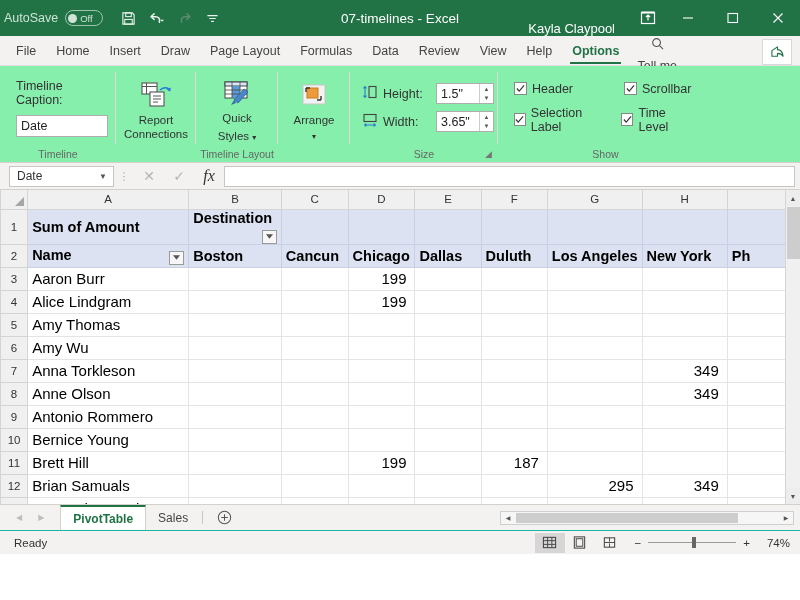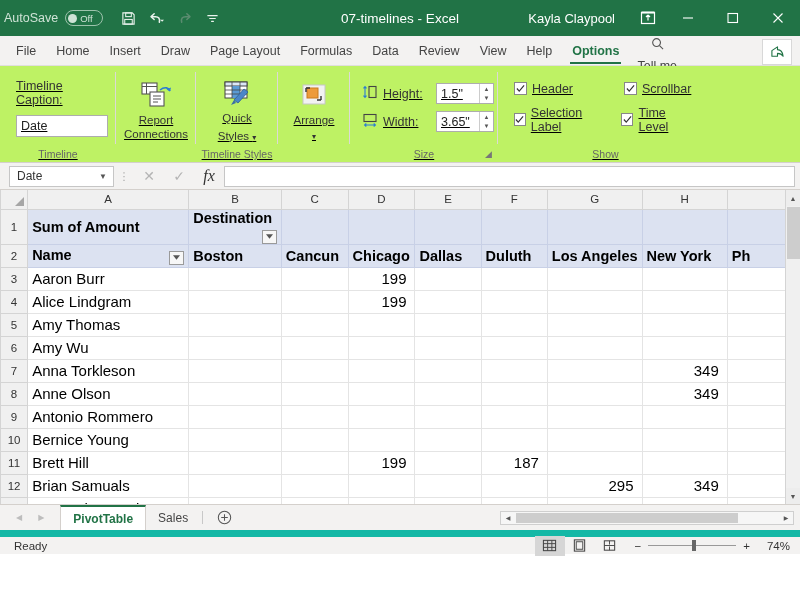--- a/index.html
+++ b/index.html
@@ -27,21 +27,21 @@
   .tb-ico {
     width: 26px; height: 26px; display: flex; align-items: center;
     justify-content: center; color: #eaf3ed;
   }
   .tb-ico svg { display: block; }
   .tb-title {
     position: absolute; left: 0; right: 0; text-align: center;
     font-size: 13.5px; color: #fff; pointer-events: none;
   }
   .tb-right {
-    margin-left: auto; display: flex; align-items: center; height: 100%;
+    margin-left: auto; display: flex; align-items: flex-end; height: 100%;
   }
   .tb-user { font-size: 13px; color: #fff; margin-right: 16px; }
   .tb-ribopt { width: 34px; height: 36px; display: flex; align-items: center; justify-content: center; }
   .wbtn {
     width: 45px; height: 36px; display: flex; align-items: center; justify-content: center;
   }
 
   
   .tabbar {
     height: 30px; background: #f3f2f1; display: flex; align-items: flex-end;
@@ -59,22 +59,22 @@
   }
   .tellme { display: flex; align-items: center; gap: 6px; height: 28px; padding: 0 8px; color: #444; font-size: 12.5px; flex-direction: column; }
   .share-btn {
     width: 30px; height: 26px; margin-left: auto; margin-right: 8px;
     border: 1px solid #d8d8d8; background: #fff; display: flex;
     align-items: center; justify-content: center;
   }
 
   
   .ribbon {
-    height: 97px; background: #bef264; display: flex; align-items: flex-end;
-    border-bottom: 1px solid #d4d0cc; position: relative; text-decoration: underline;
+    height: 97px; background: #86efac; display: flex; align-items: flex-end;
+    border-bottom: 1px solid #d4d0cc; position: relative;
   }
   .rgroup { position: relative; display: flex; flex-direction: column; height: 100%; }
   .rgroup .body { flex: 1; display: flex; align-items: center; padding: 3px 6px 0; }
   .rgroup .gname {
     height: 16px; font-size: 10.5px; color: #666; text-align: center;
     display: flex; align-items: center; justify-content: center; gap: 4px;
   }
   .rgroup::after {
     content: ""; position: absolute; right: 0; top: 6px; bottom: 18px;
     width: 1px; background: #dcd9d6;
@@ -200,21 +200,21 @@
   .hsb {
     flex: 1; height: 14px; border: 1px solid #cfcfcf; background: #f6f6f6;
     display: flex; align-items: stretch;
   }
   .hsb .arw { width: 14px; display: flex; align-items: center; justify-content: center; font-size: 6px; color: #555; }
   .hsb .thumb { flex: 1; background: #cdcdcd; margin: 1px; }
   .hsb .space { width: 40px; }
 
   
   .statusbar {
-    height: 24px; background: #f3f2f1; border-top: 7px solid #14b8a6;
+    height: 24px; background: #f3f2f1; border-top: 1px solid #14b8a6;
     display: flex; align-items: center; font-size: 11.5px; color: #333;
   }
   .st-ready { padding-left: 14px; }
   .st-right { margin-left: auto; display: flex; align-items: center; gap: 0; padding-right: 10px; }
   .viewbtn { width: 30px; height: 20px; display: flex; align-items: center; justify-content: center; }
   .viewbtn.active { background: #d6d6d6; }
   .zoomctl { display: flex; align-items: center; gap: 7px; margin-left: 10px; }
   .zline { width: 88px; height: 1px; background: #999; position: relative; }
   .zknob { position: absolute; left: 44px; top: -5px; width: 4px; height: 11px; background: #666; }
   .zpct { width: 40px; text-align: right; }
@@ -355,21 +355,21 @@
               <rect x="12" y="8" width="8" height="12" fill="#5b9bd5"></rect>
               <path d="M5 12h22M5 16h22M12 4v16M20 4v16" stroke="#444" stroke-width=".8"></path>
               <path d="M14 22l10-11 4 3-10 11z" fill="#4a86c8" stroke="#2b5f96" stroke-width=".8"></path>
               <path d="M14 22l-3 5 5-2z" fill="#3a6fa8"></path>
             </svg>
         </span>
         <span>Quick</span>
         <span><span>Styles</span> <span style="font-size:8px;">▾</span></span>
       </div>
     </div>
-    <div class="gname">Timeline Styles</div>
+    <div class="gname">Timeline Layout</div>
   </div>
 
   <div class="rgroup" style="width:72px;">
     <div class="body" style="justify-content:center;">
       <div class="bigbtn">
         <span class="glyph">
           <svg width="32" height="30" viewBox="0 0 32 30">
               <rect x="5" y="5" width="22" height="19" fill="#f2f2f2" stroke="#c6c6c6" stroke-width="1"></rect>
               <rect x="9" y="8" width="11" height="10" fill="#ed9b3a" stroke="#c97a1c" stroke-width="1"></rect>
               <path d="M8 8h4M8 8v4M23 20h-4M23 20v-4" stroke="#333" stroke-width="1.4" fill="none"></path>

